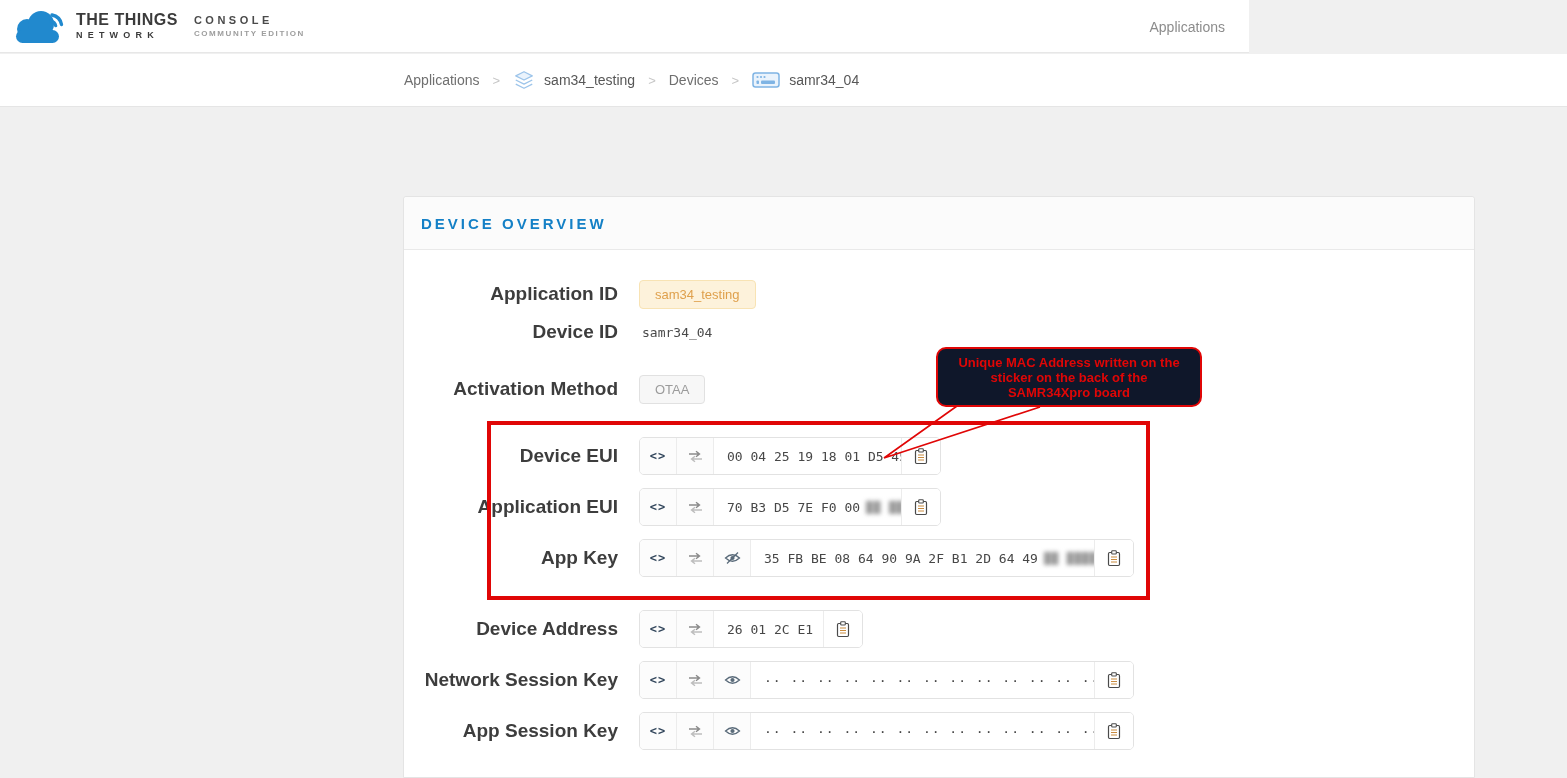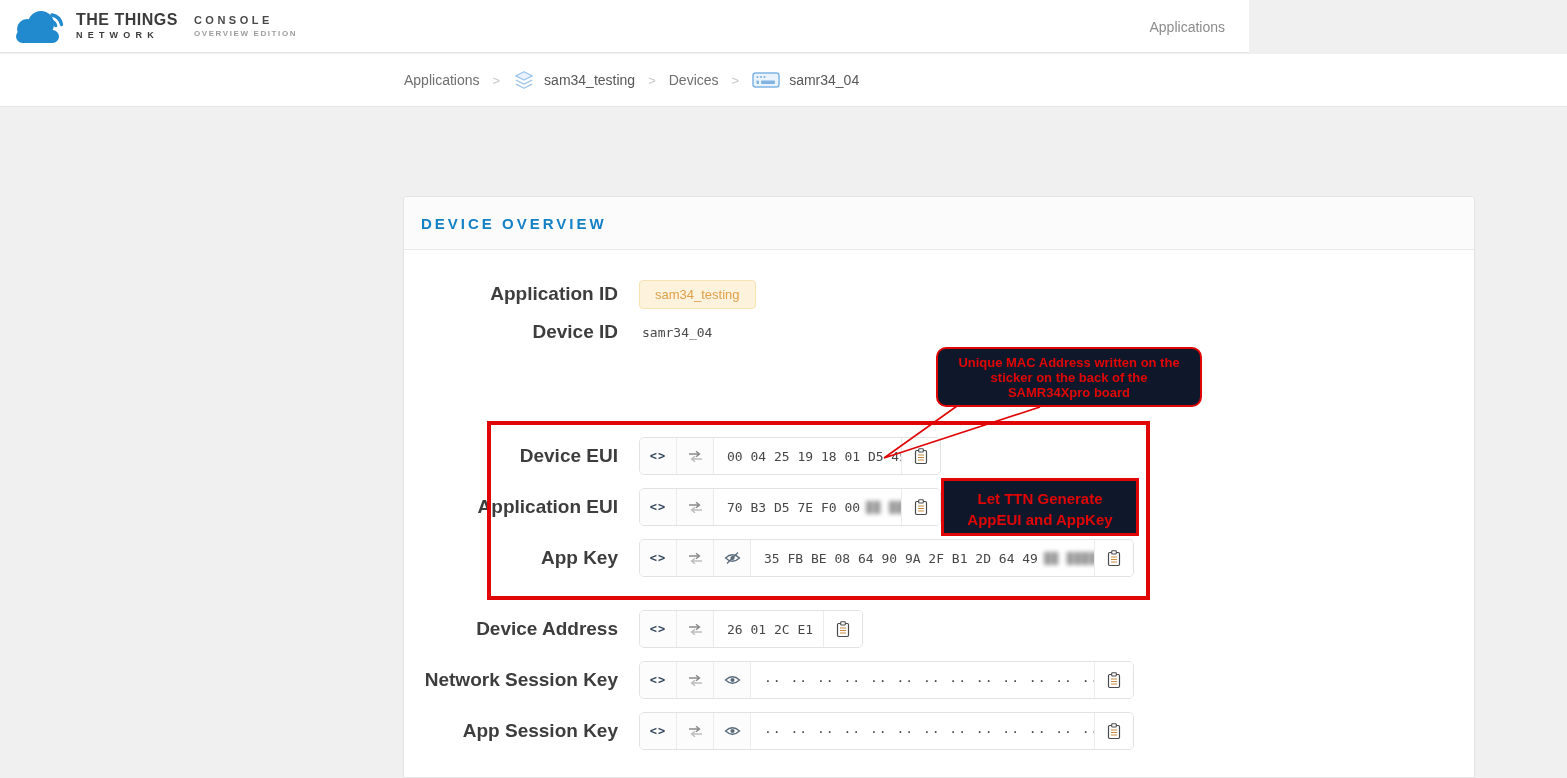--- a/index.html
+++ b/index.html
@@ -92,21 +92,21 @@
           <path d="M44 9 a12 12 0 0 1 9.5 9.5" fill="none" stroke="#2189ce" stroke-width="3.4" stroke-linecap="round"></path>
           <path d="M43 15 a6 6 0 0 1 4.7 4.7" fill="none" stroke="#2189ce" stroke-width="3.2" stroke-linecap="round"></path>
         </svg>
       </span>
       <span class="brand">
         <div class="l1">THE THINGS</div>
         <div class="l2">NETWORK</div>
       </span>
       <span class="product">
         <div class="l1">CONSOLE</div>
-        <div class="l2">OVERVIEW EDITION</div>
+        <div class="l2">COMMUNITY EDITION</div>
       </span>
     </div>
     <div class="topnav">Applications</div>
   </div>
 
   <div class="breadbar">
     <div class="crumbs">
       <span class="crumb">Applications</span>
       <span class="crumb-sep">&gt;</span>
       <span class="crumb-ic">
@@ -144,20 +144,24 @@
   <div class="rowline" style="top:275px;">
     <span class="lbl">Application ID</span>
     <span class="badge orange">sam34_testing</span>
   </div>
 
   <div class="rowline" style="top:313px;">
     <span class="lbl">Device ID</span>
     <span class="plain-val" style="margin-left:13px;">samr34_04</span>
   </div>
 
+  <div class="rowline" style="top:370px;">
+    <span class="lbl">Activation Method</span>
+    <span class="badge gray">OTAA</span>
+  </div>
 
   <div class="rowline" style="top:437px;">
     <span class="lbl">Device EUI</span>
     <div class="iogroup">
       <div class="cell icon">
           <span class="code-glyph">&lt;&gt;</span>
         </div>
       <div class="cell icon">
         <svg width="15" height="13" viewBox="0 0 15 13">
             <path d="M1 4 h10 M8 1.2 L11.5 4 L8 6.8" fill="none" stroke="#8a8a8a" stroke-width="1.4"></path>
@@ -320,18 +324,14 @@
   <svg class="pointer-svg" width="1567" height="778">
     <path d="M957 406 L884 458 L1040 407" fill="none" stroke="#e00606" stroke-width="1.6"></path>
   </svg>
 
   <div class="callout mac">
     <div>Unique MAC Address written on the</div>
     <div>sticker on the back of the</div>
     <div>SAMR34Xpro board</div>
   </div>
 
-  <div class="callout gen">
-    <div>Let TTN Generate</div>
-    <div>AppEUI and AppKey</div>
-  </div>
 
 </div>
 
 </body></html>

